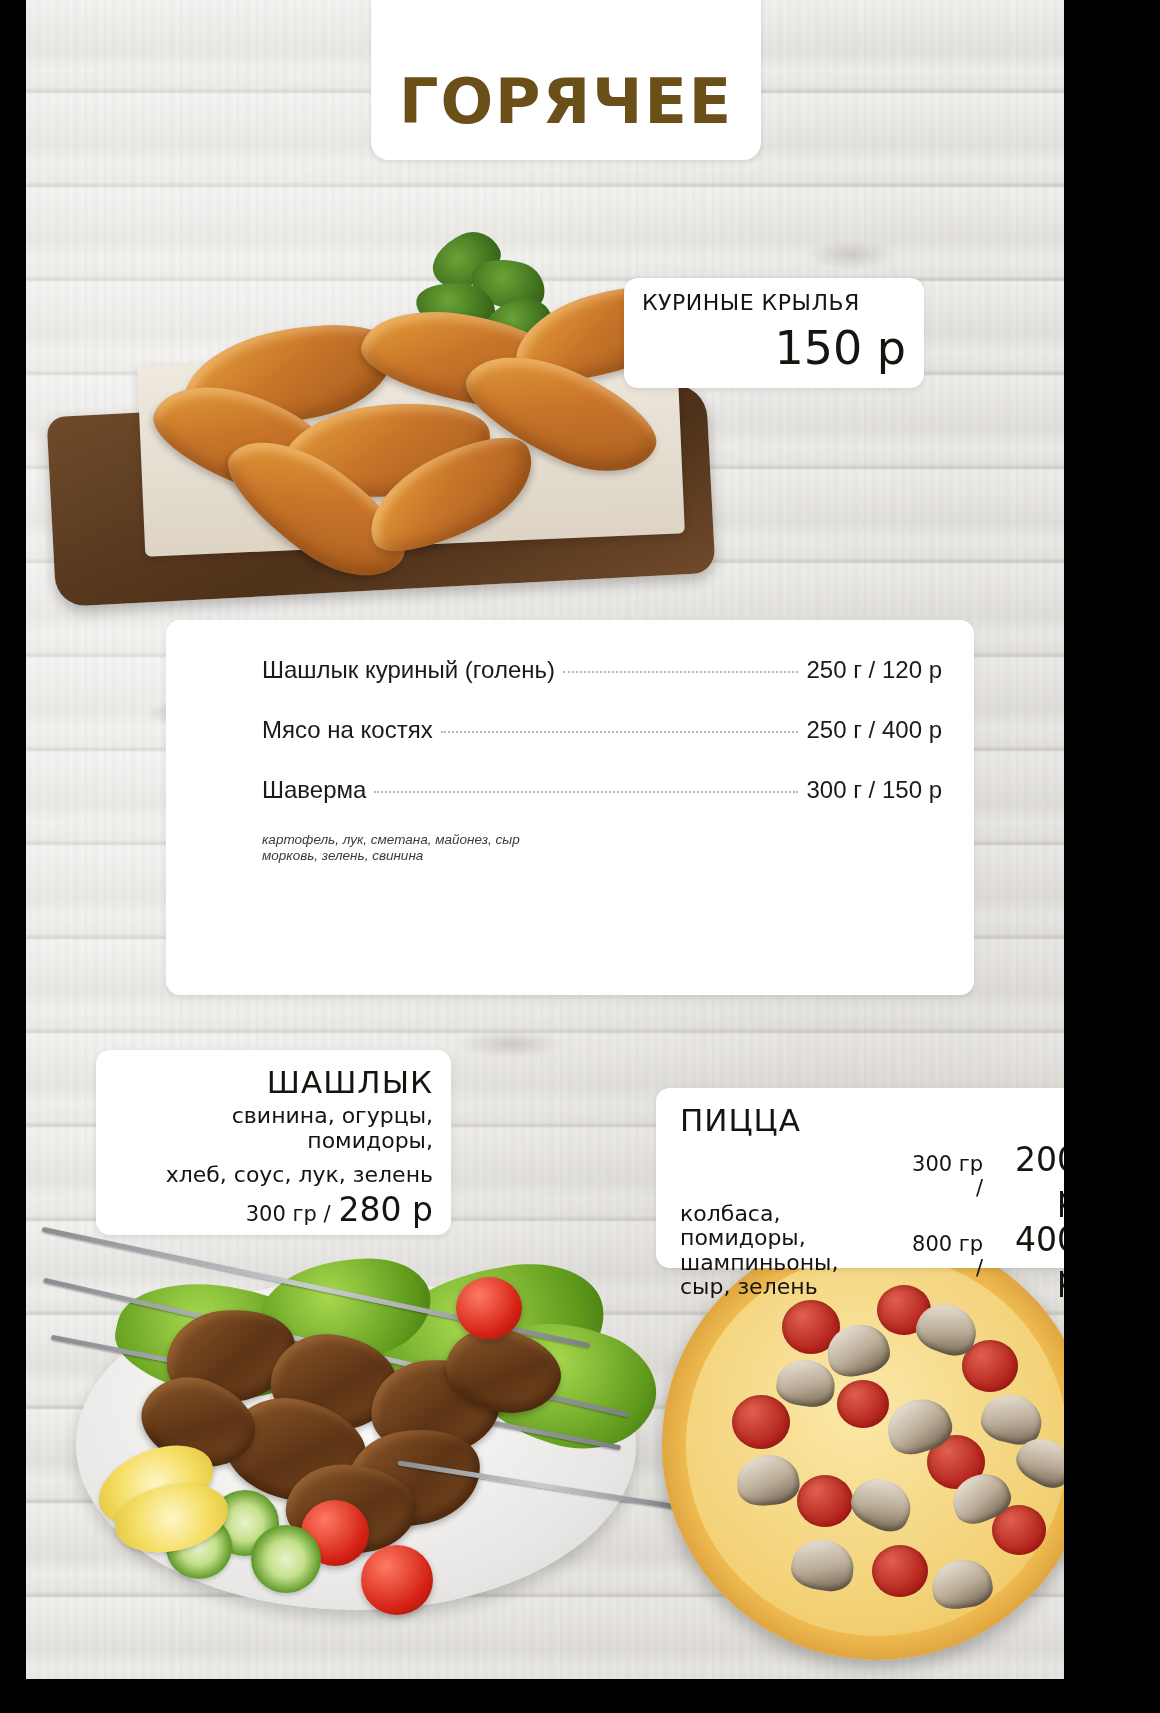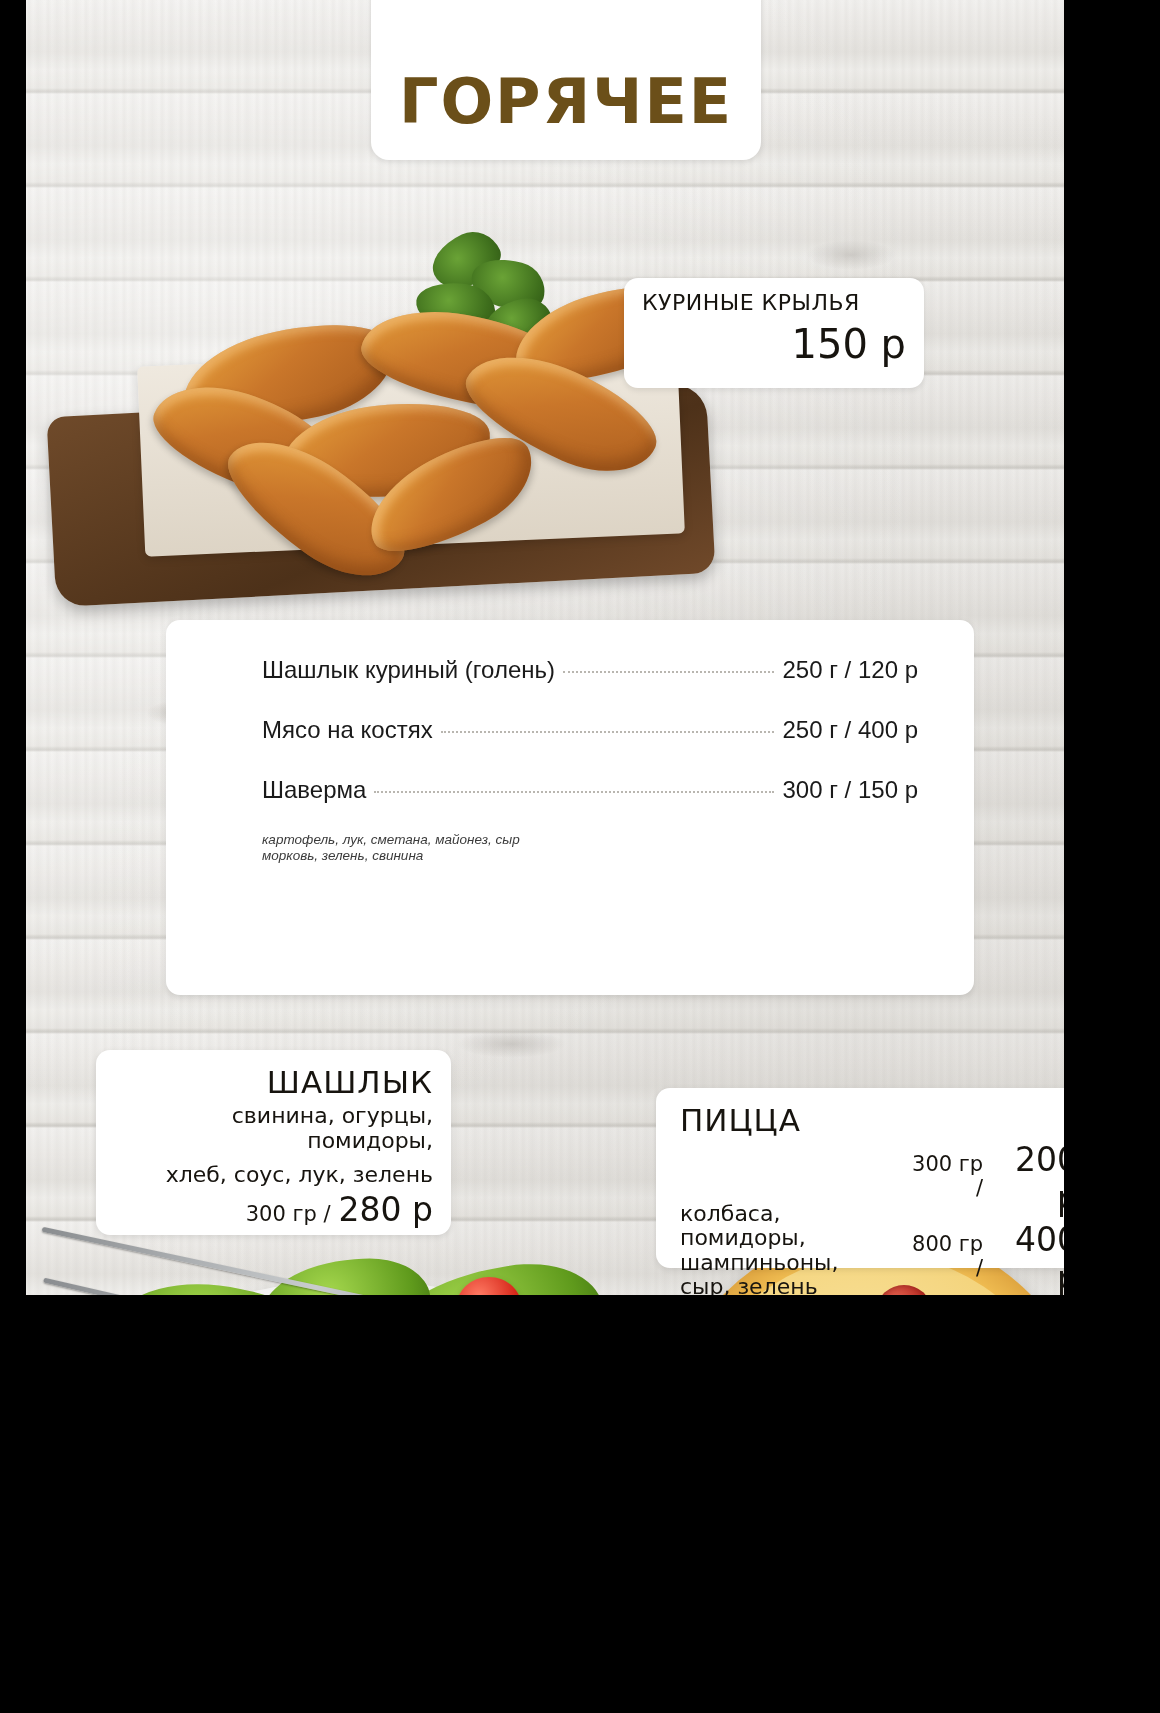--- a/index.html
+++ b/index.html
@@ -22,21 +22,21 @@
     background: #000;
     overflow: hidden;
   }
 
   
   #sheet {
     position: absolute;
     left: 26px;
     top: 0;
     width: 1038px;
-    height: 1295px;
+    height: 1713px;
     overflow: hidden;
     background: #e9e9e7;
   }
 
   
   .planks {
     position: absolute;
     inset: 0;
     background:
       repeating-linear-gradient(
@@ -161,32 +161,32 @@
     font-family: "DejaVu Sans", sans-serif;
     font-weight: 400;
     font-size: 22px;
     letter-spacing: 0.5px;
     color: #17140f;
     white-space: nowrap;
   }
   #wings-price {
     text-align: right;
     font-family: "DejaVu Sans", sans-serif;
-    font-size: 40px;
+    font-size: 46px;
     color: #17140f;
     margin-top: 6px;
   }
 
   
   #list-card {
     left: 140px;
     top: 620px;
     width: 808px;
     height: 375px;
-    padding: 36px 56px 0 96px;
+    padding: 36px 32px 0 96px;
     box-sizing: border-box;
   }
   .row {
     position: relative;
     margin-bottom: 6px;
   }
   .row-main {
     display: flex;
     align-items: baseline;
     white-space: nowrap;

